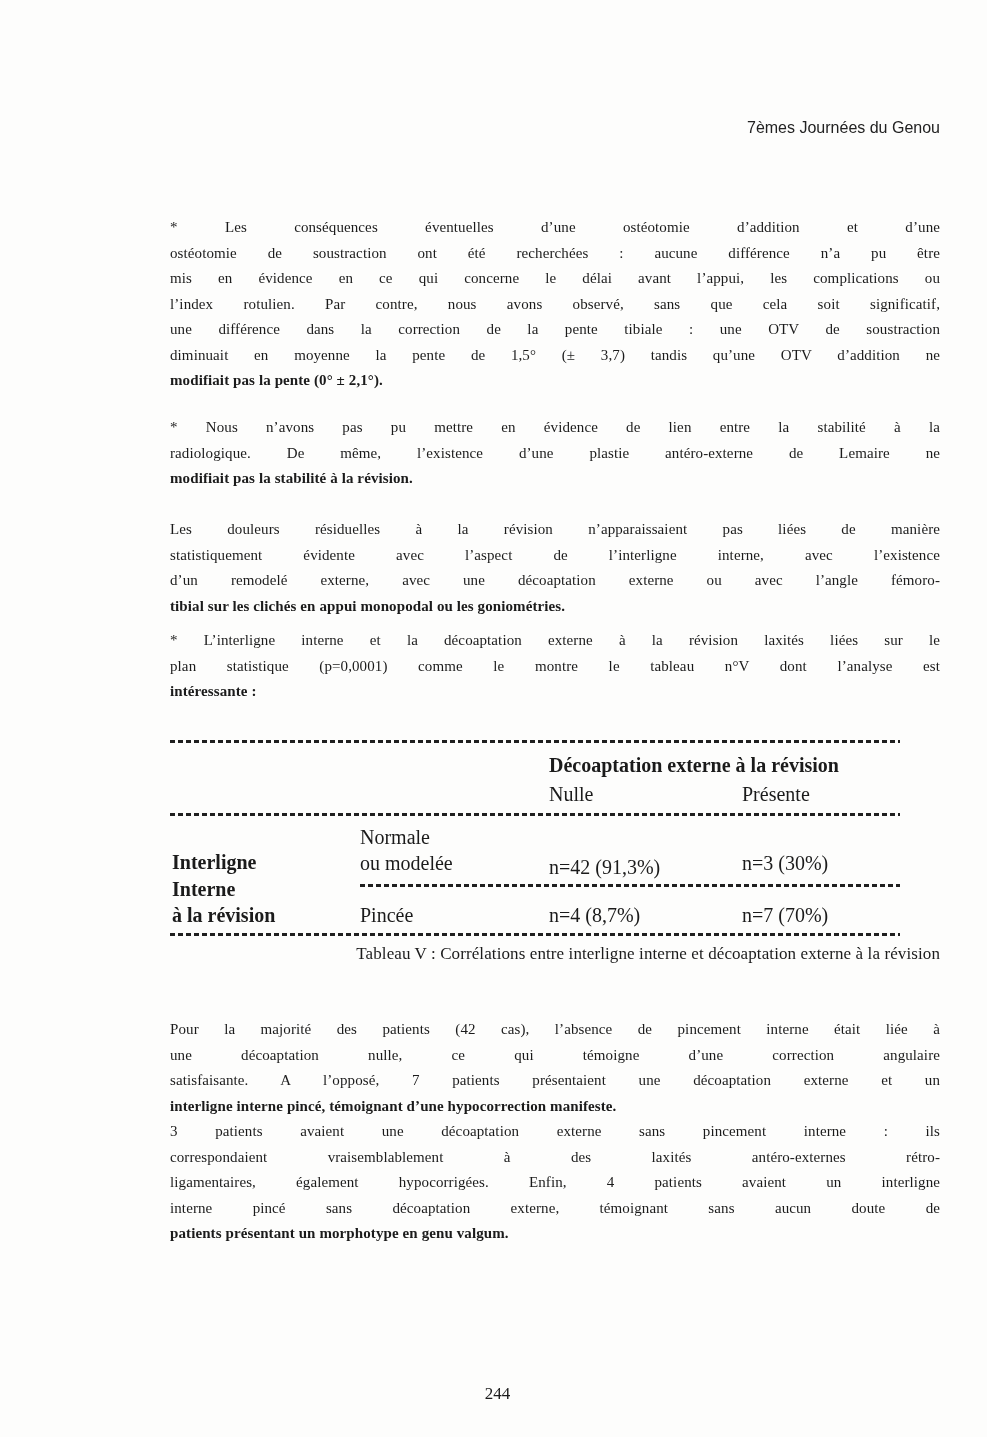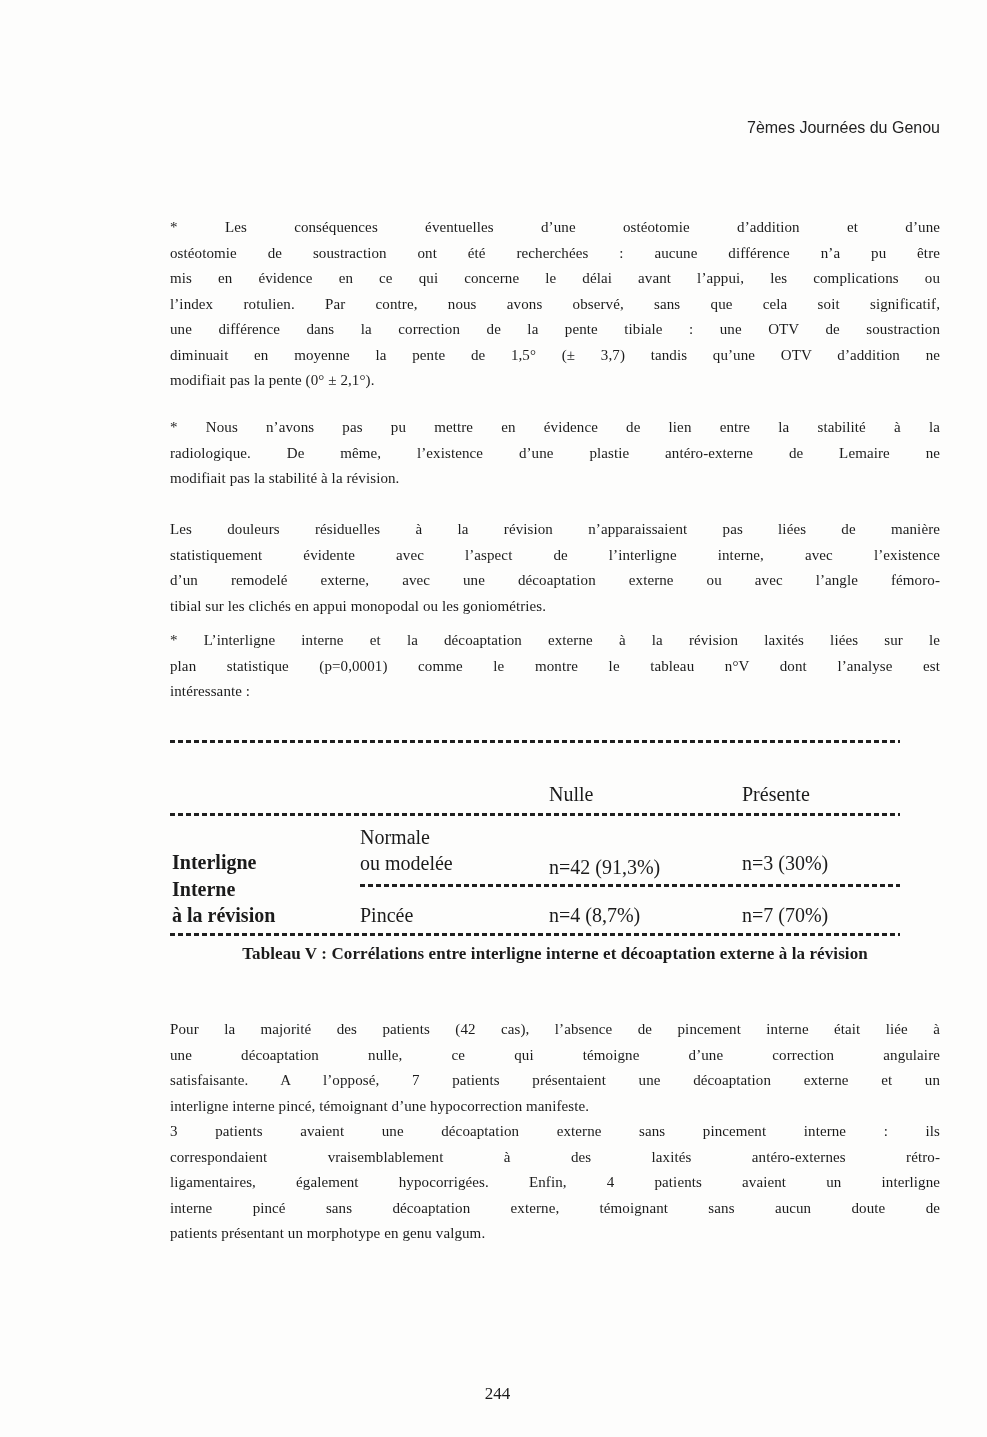--- a/index.html
+++ b/index.html
@@ -30,20 +30,21 @@
     line-height: 25.5px;
     letter-spacing: 0.1px;
   }
   .tline {
     text-align: justify;
     text-align-last: justify;
     white-space: normal;
   }
   .tline-last {
     text-align-last: left;
+    font-weight: bold;
   }
   .table-wrap {
     position: absolute;
     left: 170px; top: 738px;
     width: 730px; height: 202px;
     font-size: 20px;
   }
   .cell {
     position: absolute;
     white-space: nowrap;
@@ -54,22 +55,22 @@
     position: absolute;
     height: 3px;
     background: repeating-linear-gradient(90deg, #1f1f1f 0 5px, transparent 5px 8px);
   }
   .rule-full { left: 0; width: 730px; }
   .rule-mid  { left: 190px; width: 540px; height: 2.5px; }
   .table-caption {
     position: absolute;
     left: 170px; top: 944px;
     width: 770px;
-    text-align: center;
-    font-weight: bold;
+    text-align: right;
+    font-weight: normal;
     font-size: 17px;
     letter-spacing: 0.1px;
   }
   .page-number {
     position: absolute;
     left: 4px; top: 1384px;
     width: 987px;
     text-align: center;
     font-size: 17px;
   }
@@ -109,20 +110,21 @@
       <div class="tline">plan statistique (p=0,0001) comme le montre le tableau n°V dont l’analyse est</div>
       <div class="tline tline-last">intéressante :</div>
     </div>
 
   <div class="table-wrap">
     <div class="rule rule-full" style="top:2px"></div>
     <div class="rule rule-full" style="top:75px"></div>
     <div class="rule rule-mid" style="top:146px"></div>
     <div class="rule rule-full" style="top:195px"></div>
 
+    <div class="cell bold" style="left:379px; top:16px">Décoaptation externe à la révision</div>
 
     <div class="cell" style="left:379px; top:45px">Nulle</div>
     <div class="cell" style="left:572px; top:45px">Présente</div>
 
     <div class="cell bold" style="left:2px; top:113px">Interligne</div>
     <div class="cell bold" style="left:2px; top:140px">Interne</div>
     <div class="cell bold" style="left:2px; top:166px">à la révision</div>
 
     <div class="cell" style="left:190px; top:88px">Normale</div>
     <div class="cell" style="left:190px; top:114px">ou modelée</div>

